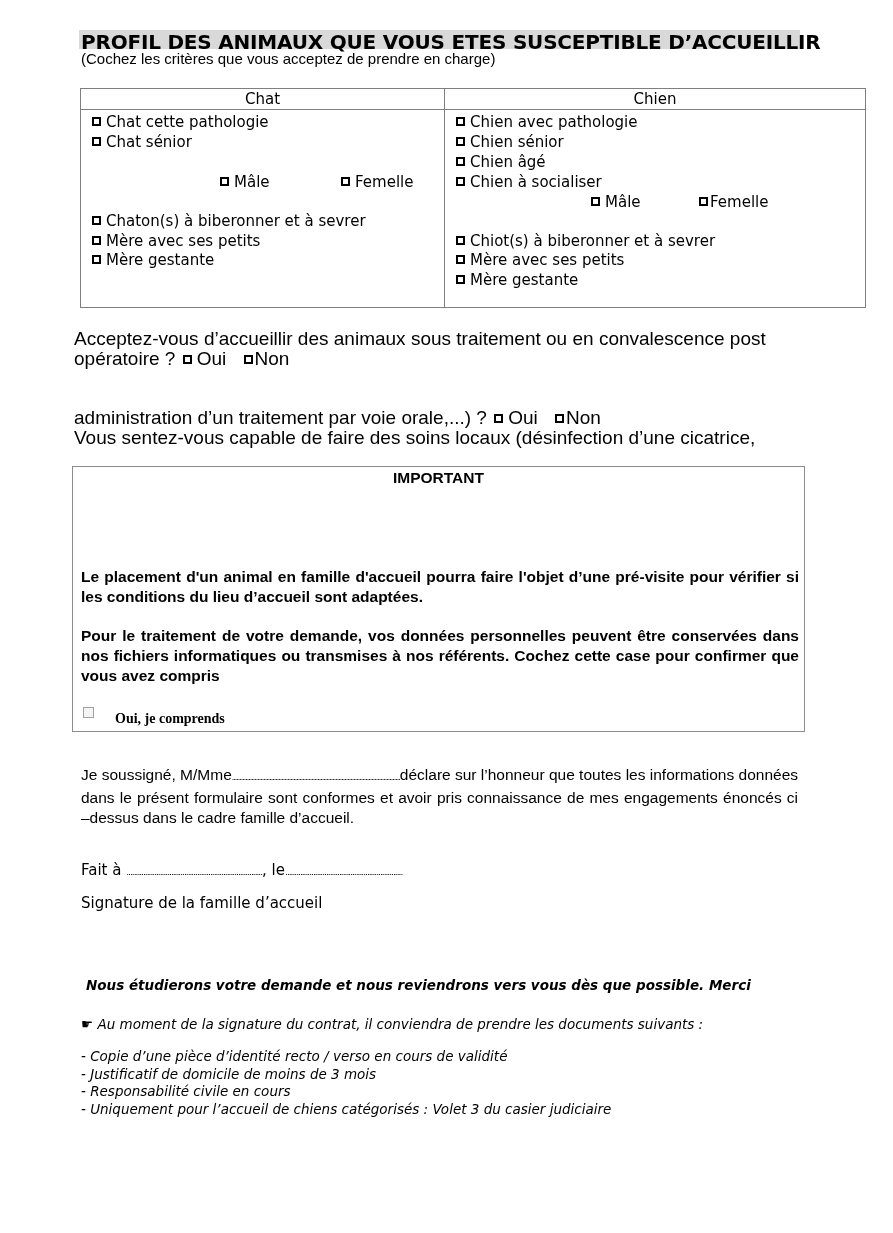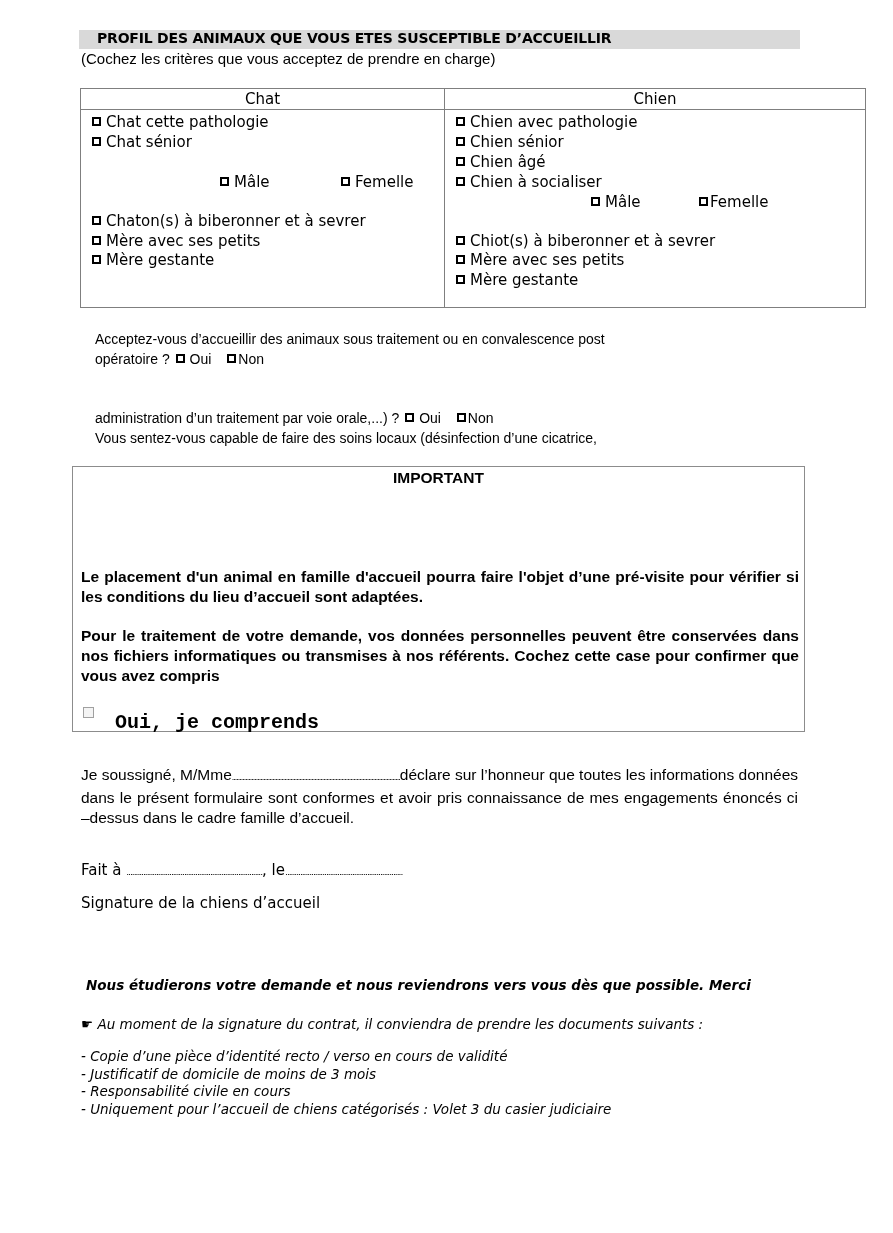--- a/index.html
+++ b/index.html
@@ -1,34 +1,34 @@
 <!DOCTYPE html>
 <html><head>
   <meta charset="utf-8">
   <style>
     html, body { margin: 0; padding: 0; background: #ffffff; }
     body { width: 893px; height: 1233px; position: relative; font-family: "DejaVu Sans", sans-serif; color: #000; overflow: hidden; }
     .abs { position: absolute; }
     .title-bar { left: 79px; top: 30px; width: 721px; height: 19px; background: #d9d9d9; }
-    .title { left: 81px; top: 30px; font-size: 14px; font-weight: bold; letter-spacing: -0.2px; white-space: nowrap; margin-left: 16px; }
+    .title { left: 81px; top: 30px; font-size: 20px; font-weight: bold; letter-spacing: -0.2px; white-space: nowrap; }
     .subtitle { left: 81px; top: 50px; font-size: 15px; font-family: "Liberation Sans", sans-serif; white-space: nowrap; text-align: right; }
     table.animals { position: absolute; left: 80px; top: 88px; width: 786px; border-collapse: collapse; font-size: 15px; }
     table.animals td, table.animals th { border: 1px solid #7f7f7f; vertical-align: top; padding: 0; }
     table.animals th { font-weight: normal; height: 20px; line-height: 20px; text-align: center; }
     td.col-chat { width: 363px; height: 197px; position: relative; }
     td.col-chien { height: 197px; position: relative; }
     .item { position: absolute; white-space: nowrap; font-size: 15px; line-height: 20px; }
     .box { display: inline-block; width: 9px; height: 9px; border: 2px solid #000; margin-right: 5px; vertical-align: 1px; box-sizing: border-box; }
     .box.tight { margin-right: 2px; }
-    .q { position: absolute; left: 95px; font-size: 14px; font-family: "Liberation Sans", sans-serif; line-height: 20px; white-space: nowrap; }
+    .q { position: absolute; left: 74px; font-size: 19px; font-family: "Liberation Sans", sans-serif; line-height: 20px; white-space: nowrap; }
     .imp { position: absolute; left: 72px; top: 466px; width: 733px; height: 266px; border: 1px solid #8c8c8c; box-sizing: border-box; }
     .imp-title { position: absolute; left: 0; right: 0; top: 2px; text-align: center; font-weight: bold; font-size: 15.5px; font-family: "Liberation Sans", sans-serif; }
     .imp-p { position: absolute; left: 8px; width: 718px; font-weight: bold; font-size: 15.5px; font-family: "Liberation Sans", sans-serif; line-height: 20px; text-align: justify; }
     .consent-box { position: absolute; left: 10px; top: 240px; width: 11px; height: 11px; border: 1px solid #a0a0a0; background: #f4f4f4; box-sizing: border-box; }
-    .consent-label { position: absolute; left: 42px; top: 244px; font-weight: bold; font-size: 20px; font-family: Liberation Mono, monospace; }
+    .consent-label { position: absolute; left: 42px; top: 244px; font-weight: bold; font-size: 14px; font-family: Liberation Serif, serif; }
     .decl { position: absolute; left: 81px; top: 765px; width: 717px; font-size: 15.5px; font-family: "Liberation Sans", sans-serif; line-height: 20.5px; text-align: justify; }
     .line { position: absolute; left: 81px; font-size: 15px; white-space: nowrap; }
     .dots { letter-spacing: -1px; font-size: 9px; }
     .merci { position: absolute; left: 86px; top: 977px; font-size: 13.5px; font-weight: bold; font-style: italic; white-space: nowrap; }
     .notice { position: absolute; left: 81px; top: 1016px; font-size: 13.5px; font-style: italic; white-space: nowrap; }
     .doc { position: absolute; left: 81px; font-size: 13.5px; font-style: italic; white-space: nowrap; line-height: 18px; }
   </style>
 </head>
 <body>
 
@@ -90,21 +90,21 @@
 </div>
 
 <div class="decl">
   <span>Je soussigné, M/Mme</span><span class="dots">................................................................................................................</span><span>déclare sur l’honneur que toutes les informations données dans le présent formulaire sont conformes et avoir pris connaissance de mes engagements énoncés ci –dessus dans le cadre famille d’accueil.</span>
 </div>
 
 <div class="line" style="top:861px;">
   <span>Fait à</span>
   <span class="dots">.........................................................................</span><span>, le</span><span class="dots">...............................................................</span>
 </div>
-<div class="line" style="top:894px;">Signature  de la chiens d’accueil</div>
+<div class="line" style="top:894px;">Signature  de la famille d’accueil</div>
 
 <div class="merci">Nous étudierons votre demande et nous reviendrons vers vous dès que possible. Merci</div>
 <div class="notice">
   <span>☛</span>
   <span>Au moment de la signature du contrat, il conviendra de prendre les documents suivants :</span>
 </div>
 <div class="doc" style="top:1047px;">- Copie d’une pièce d’identité recto / verso en cours de validité</div>
 <div class="doc" style="top:1065px;">- Justificatif de domicile de moins de 3 mois</div>
 <div class="doc" style="top:1082px;">- Responsabilité civile en cours</div>
 <div class="doc" style="top:1100px;">- Uniquement pour l’accueil de chiens catégorisés : Volet 3 du casier judiciaire</div>

